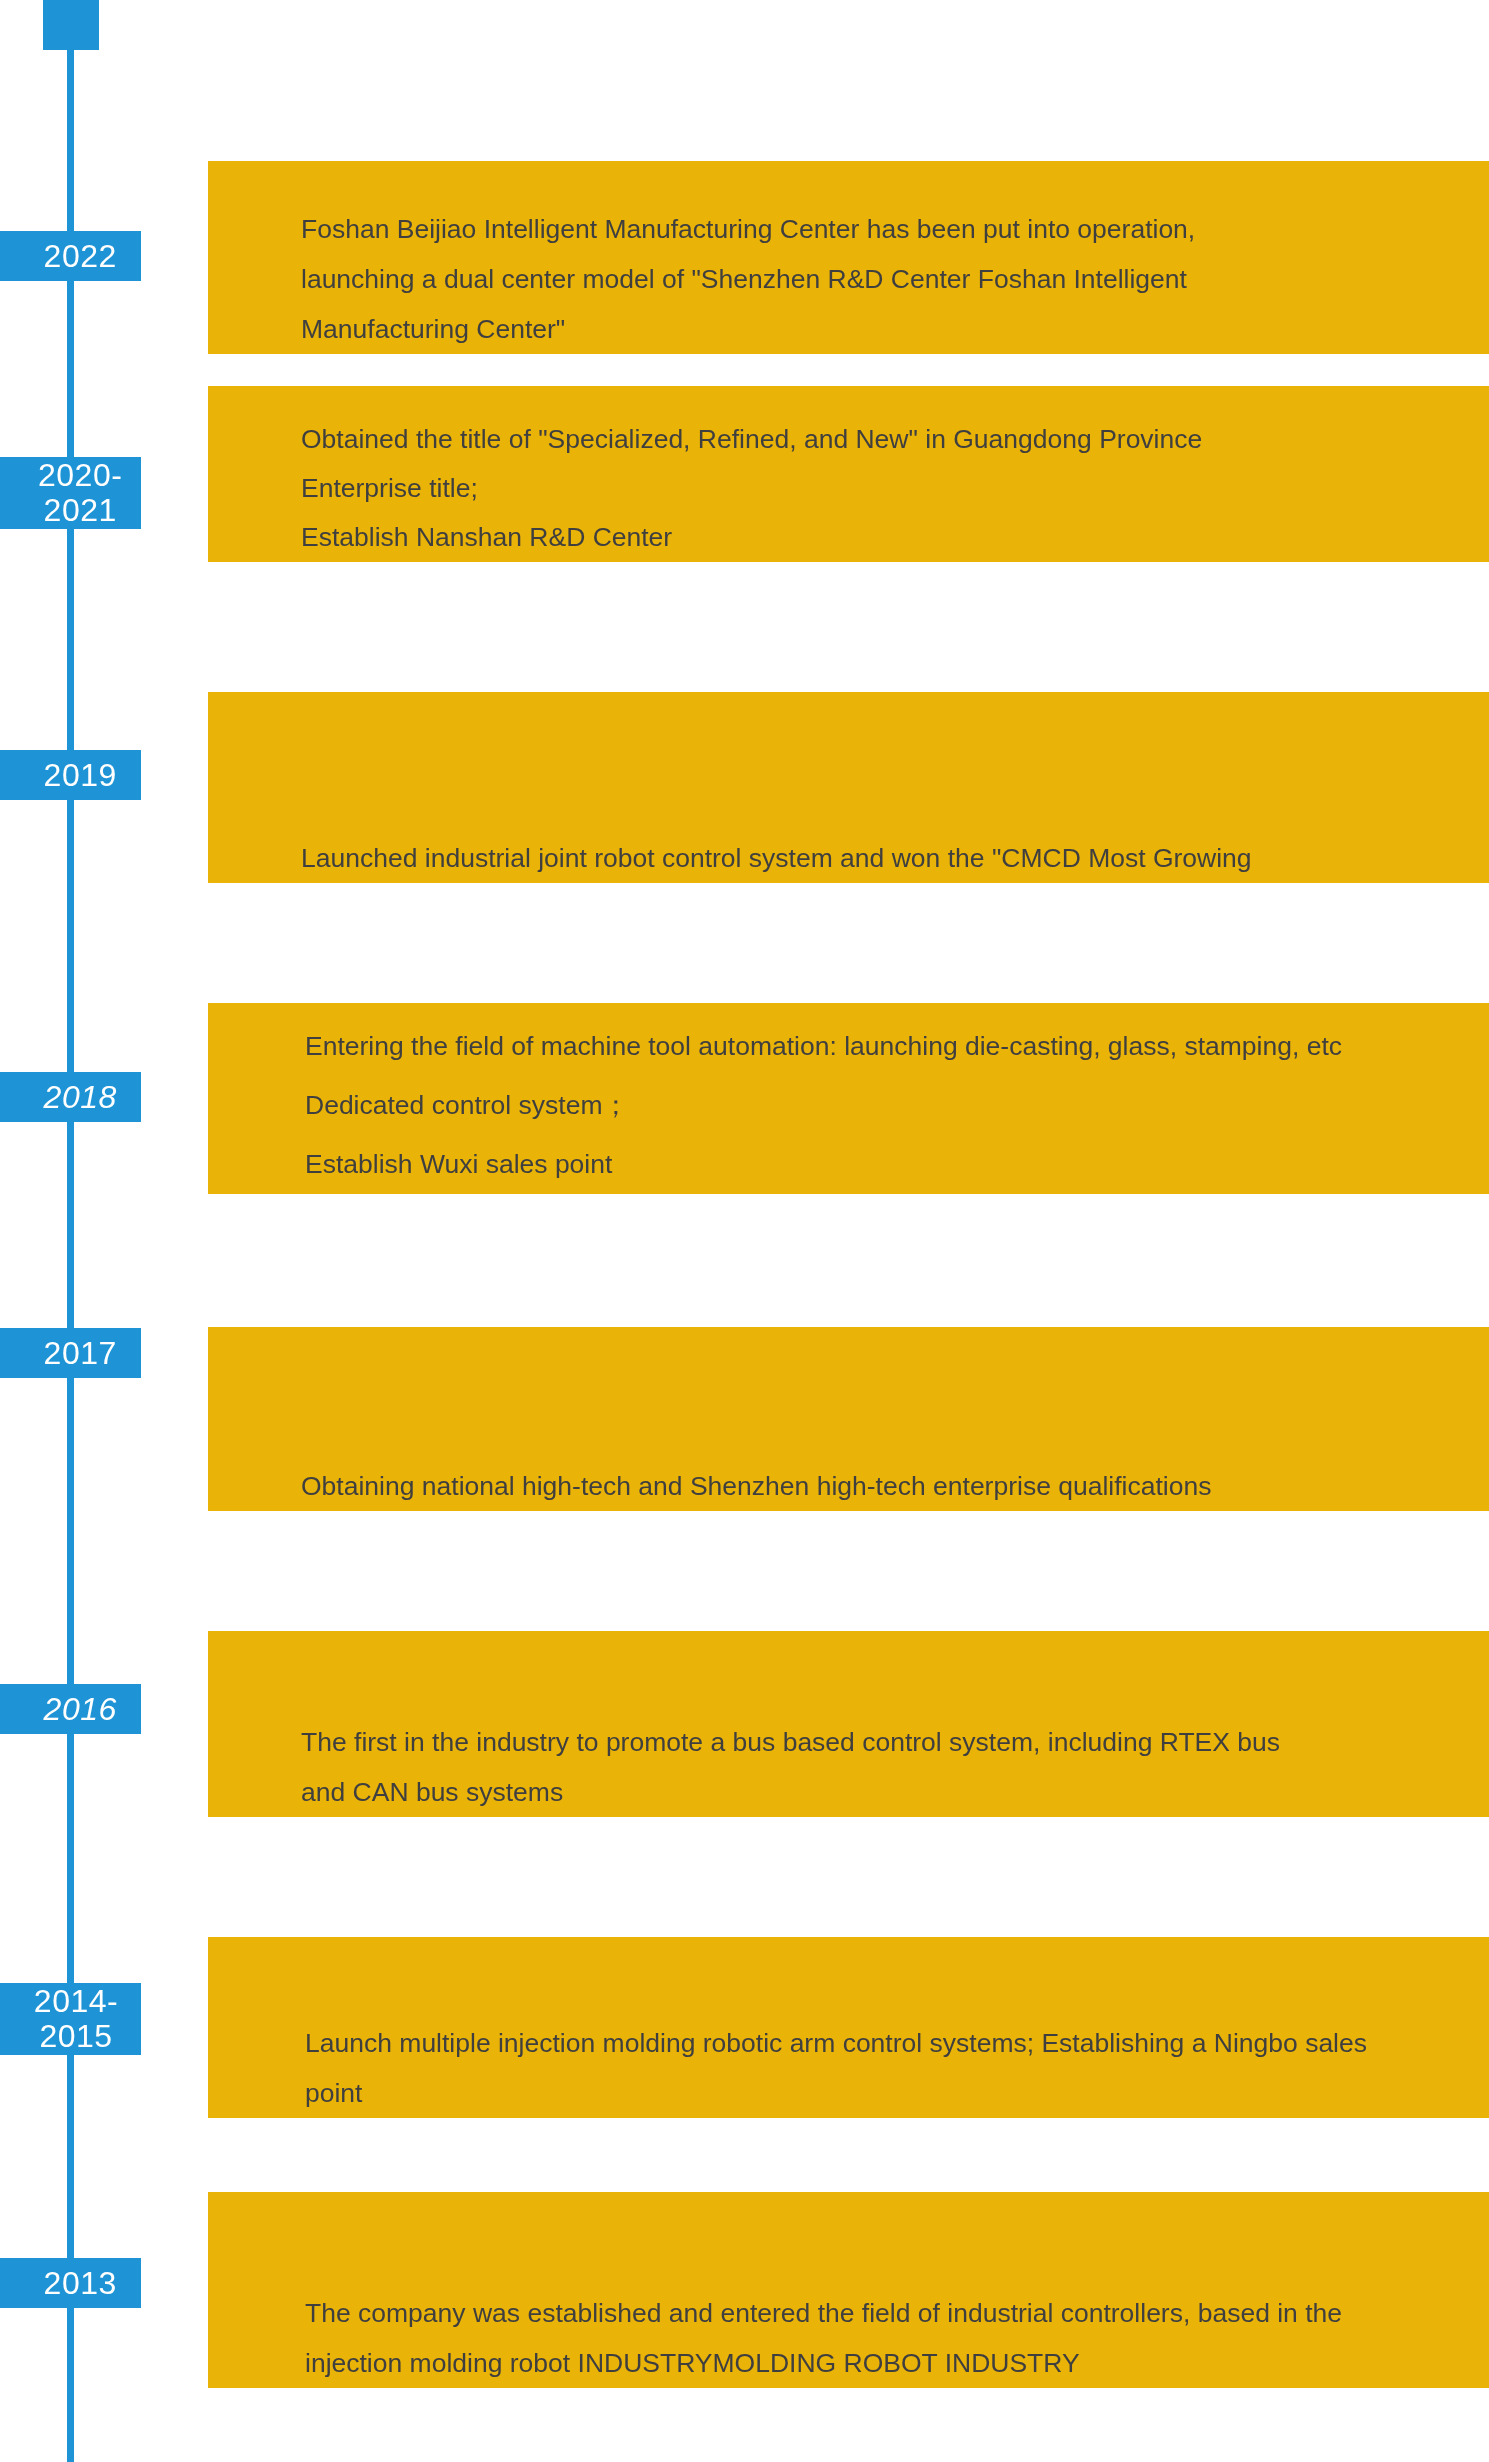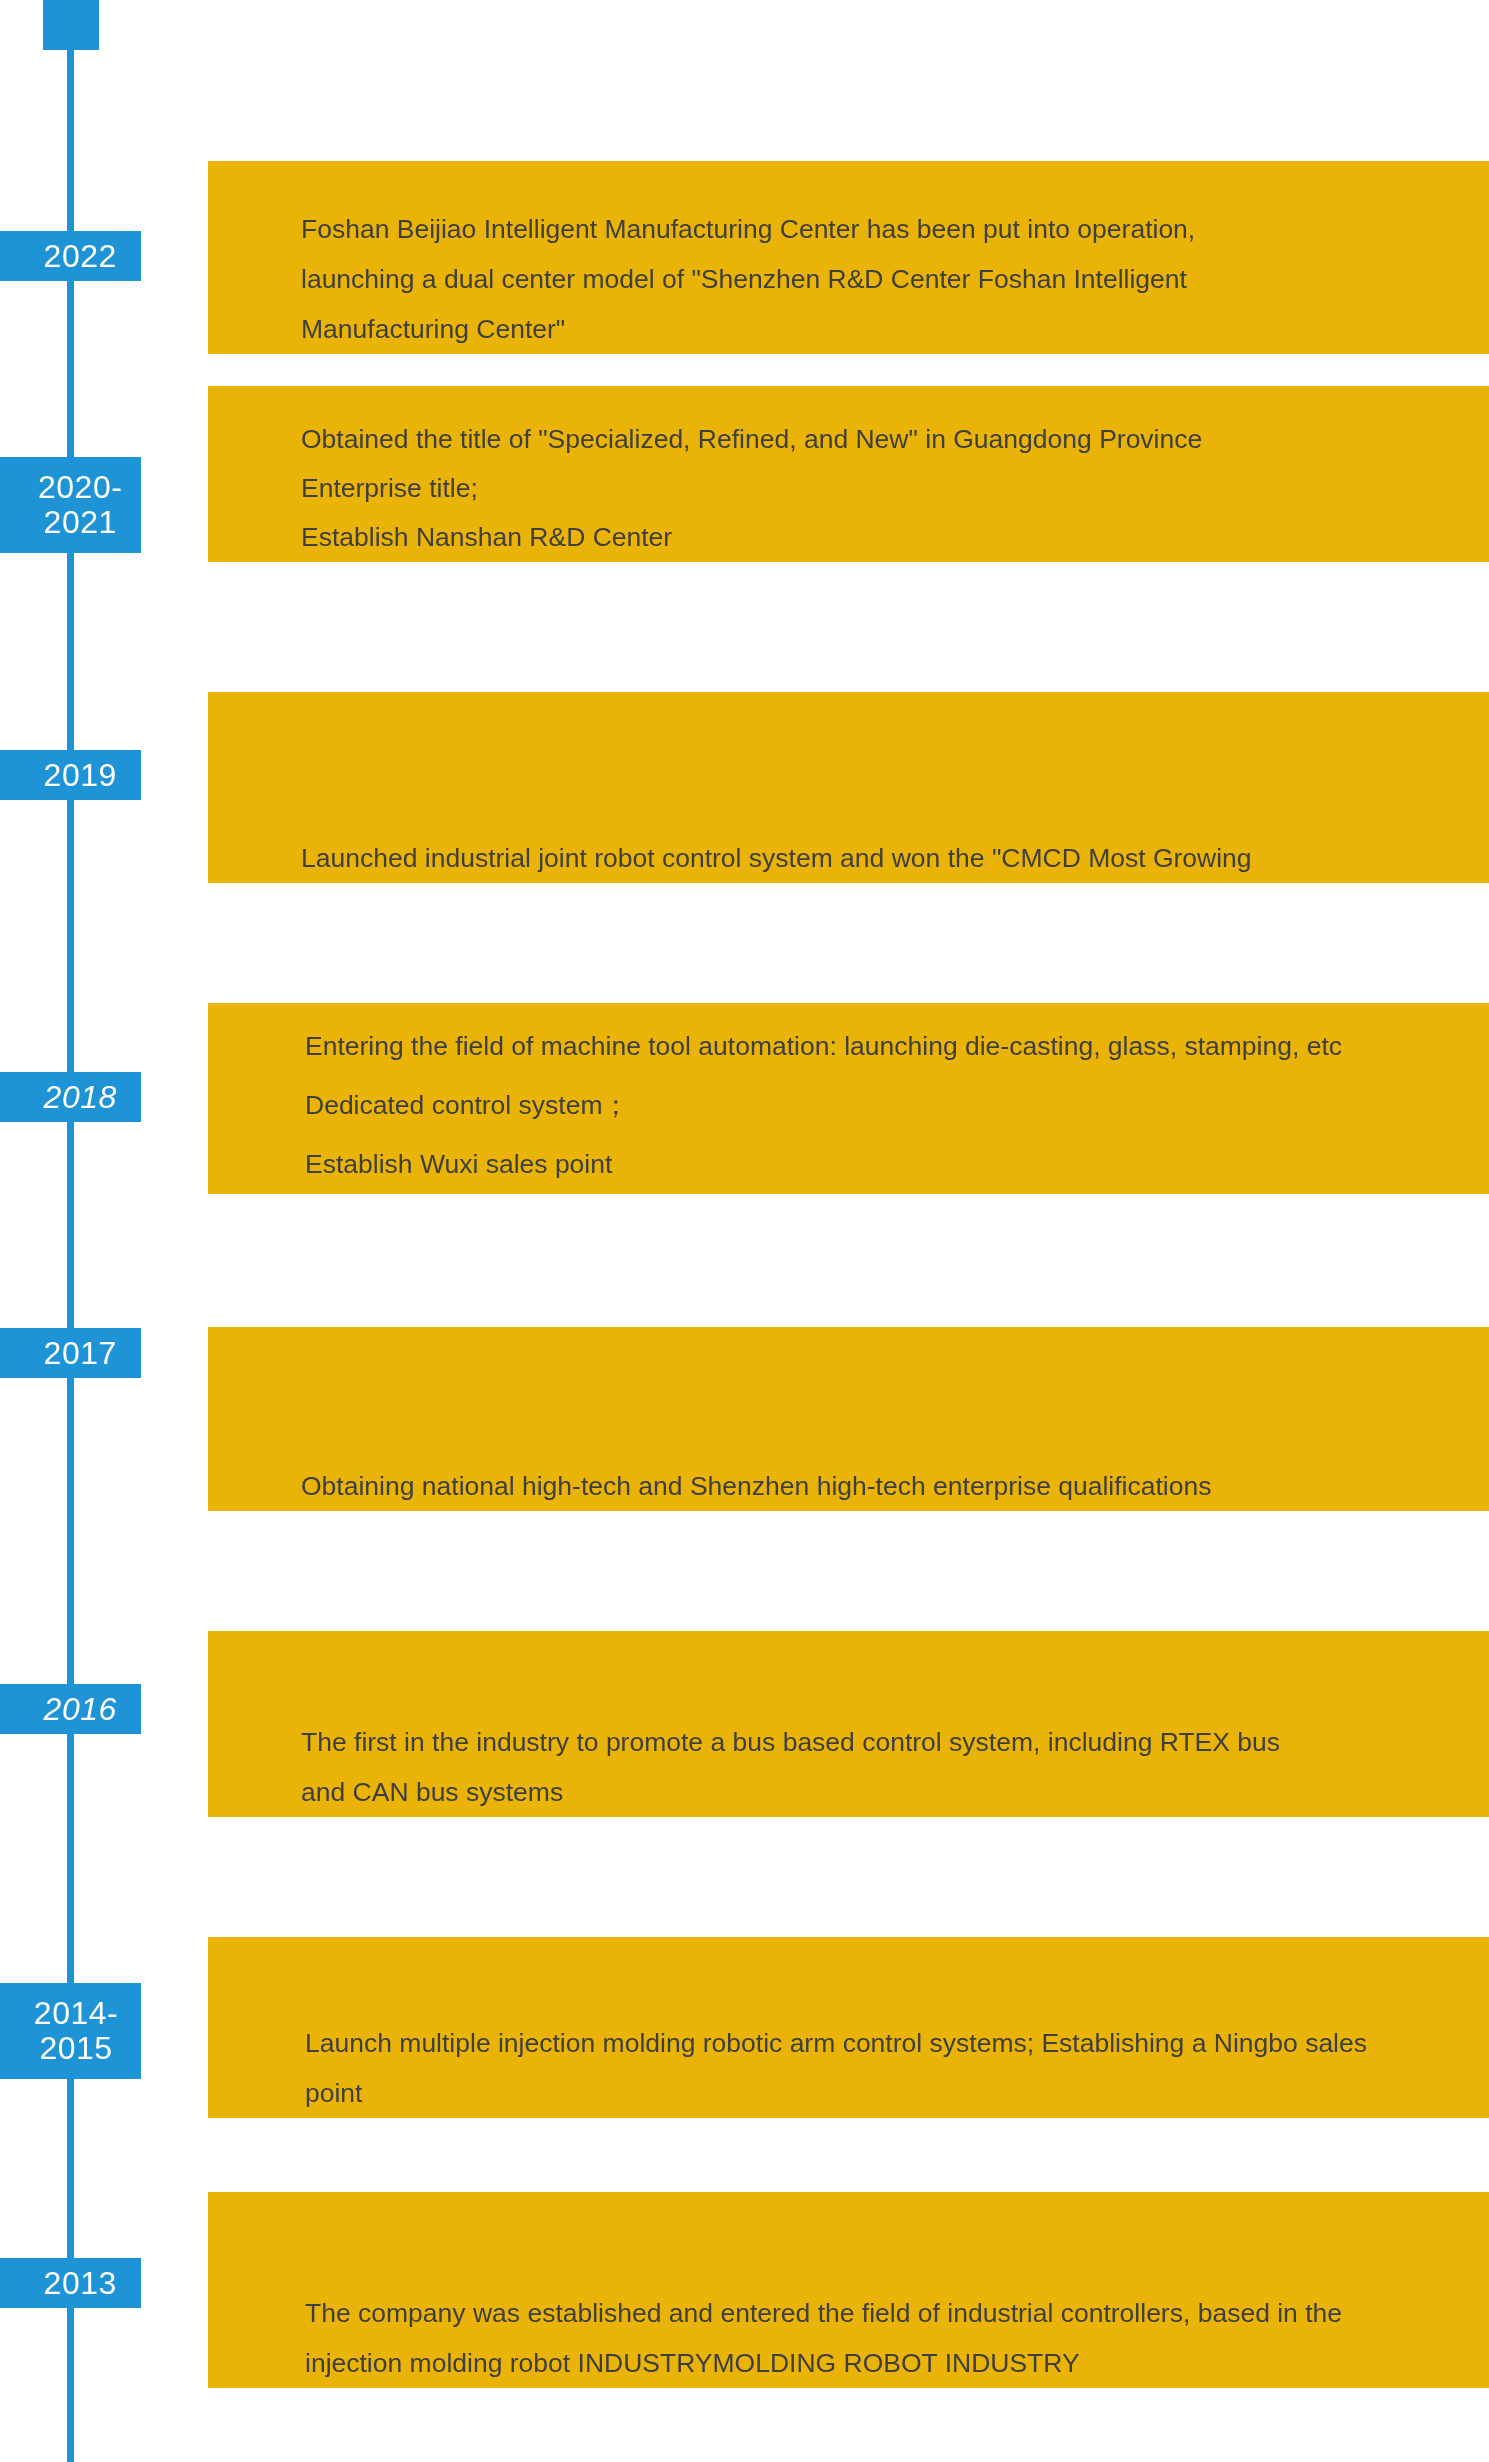--- a/index.html
+++ b/index.html
@@ -59,21 +59,21 @@
     display: flex;
     flex-direction: column;
     align-items: center;
     justify-content: center;
     padding-left: 19.4px;
   }
   .year-badge.single {
     height: 50px;
   }
   .year-badge.dual {
-    height: 96px;
+    height: 72px;
   }
   .year-line {
     font-size: 32px;
     line-height: 35px;
     font-weight: 400;
     letter-spacing: 0.5px;
     white-space: nowrap;
   }
   .year-badge.dual .year-line {
     line-height: 35px;

